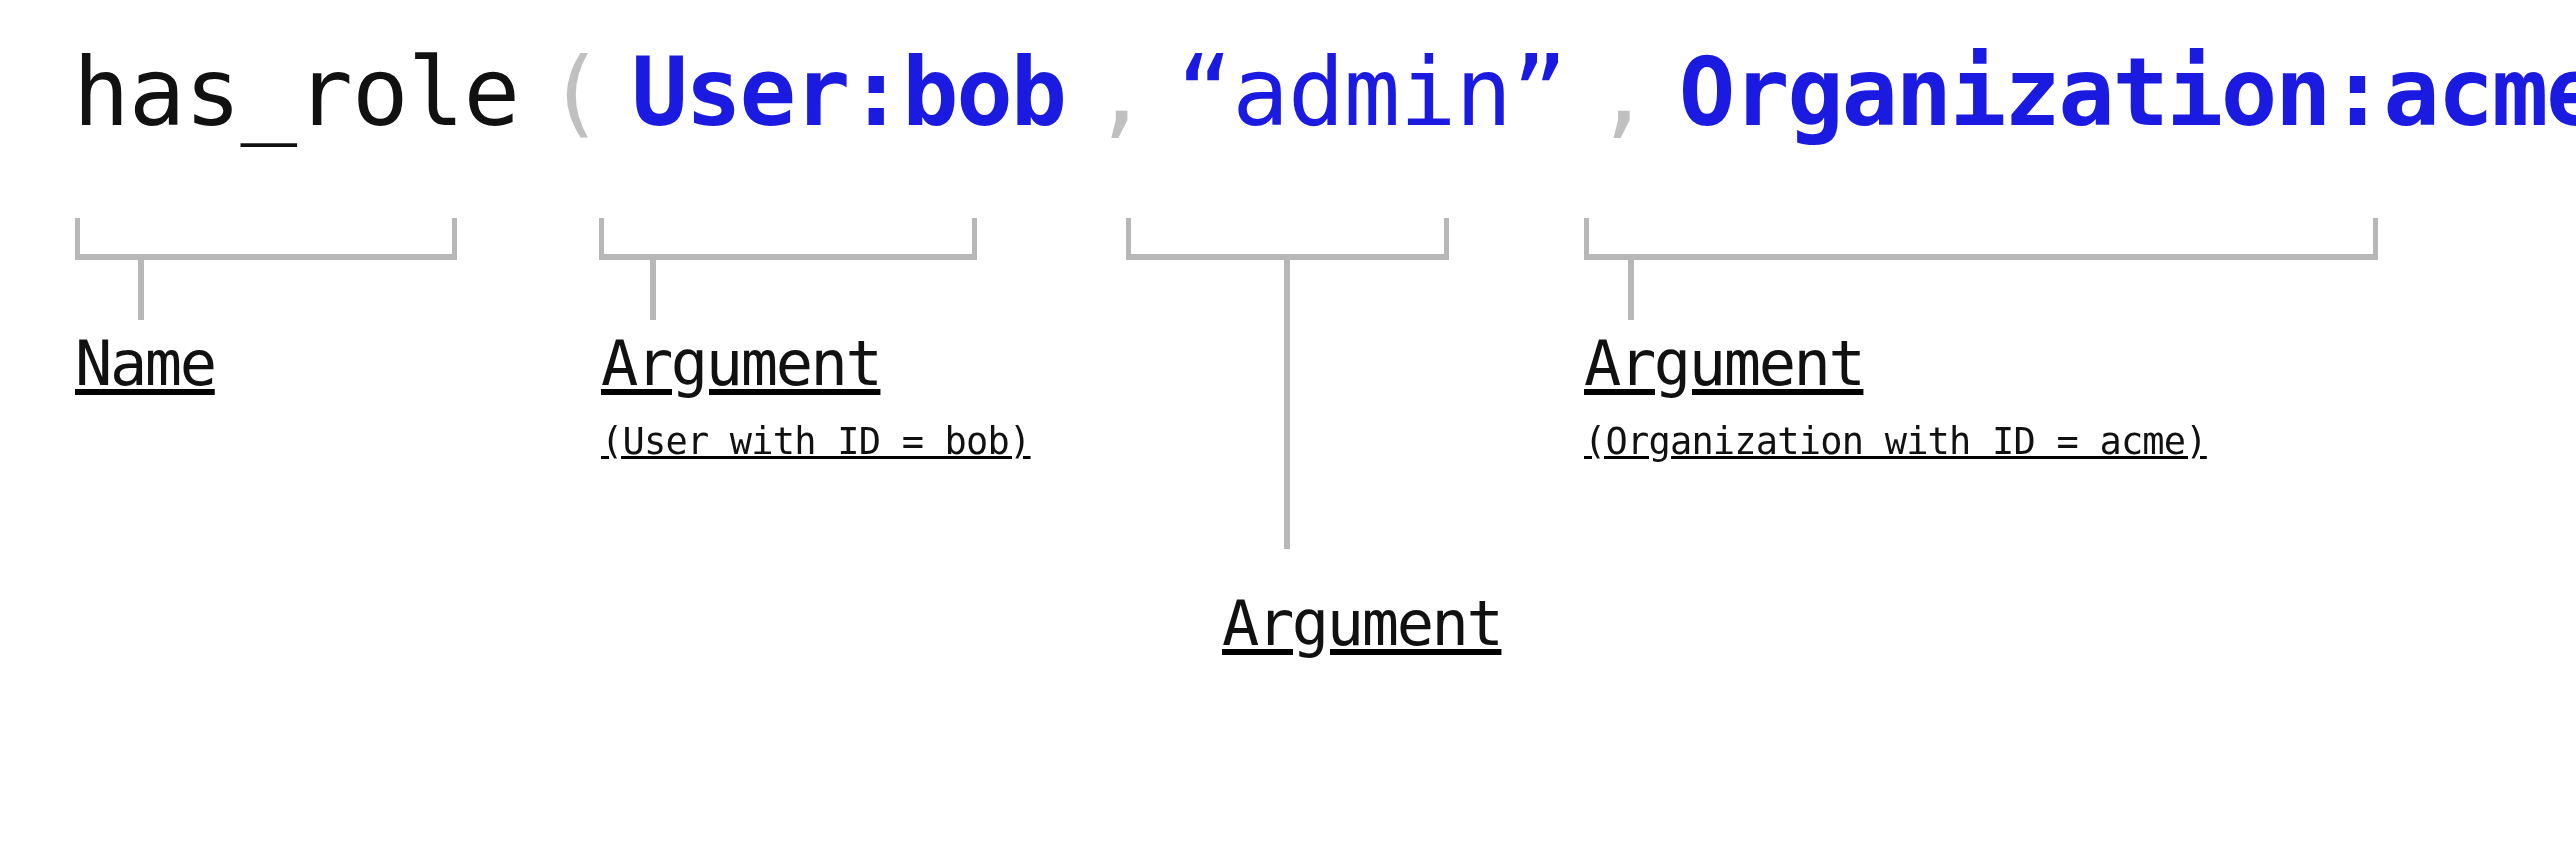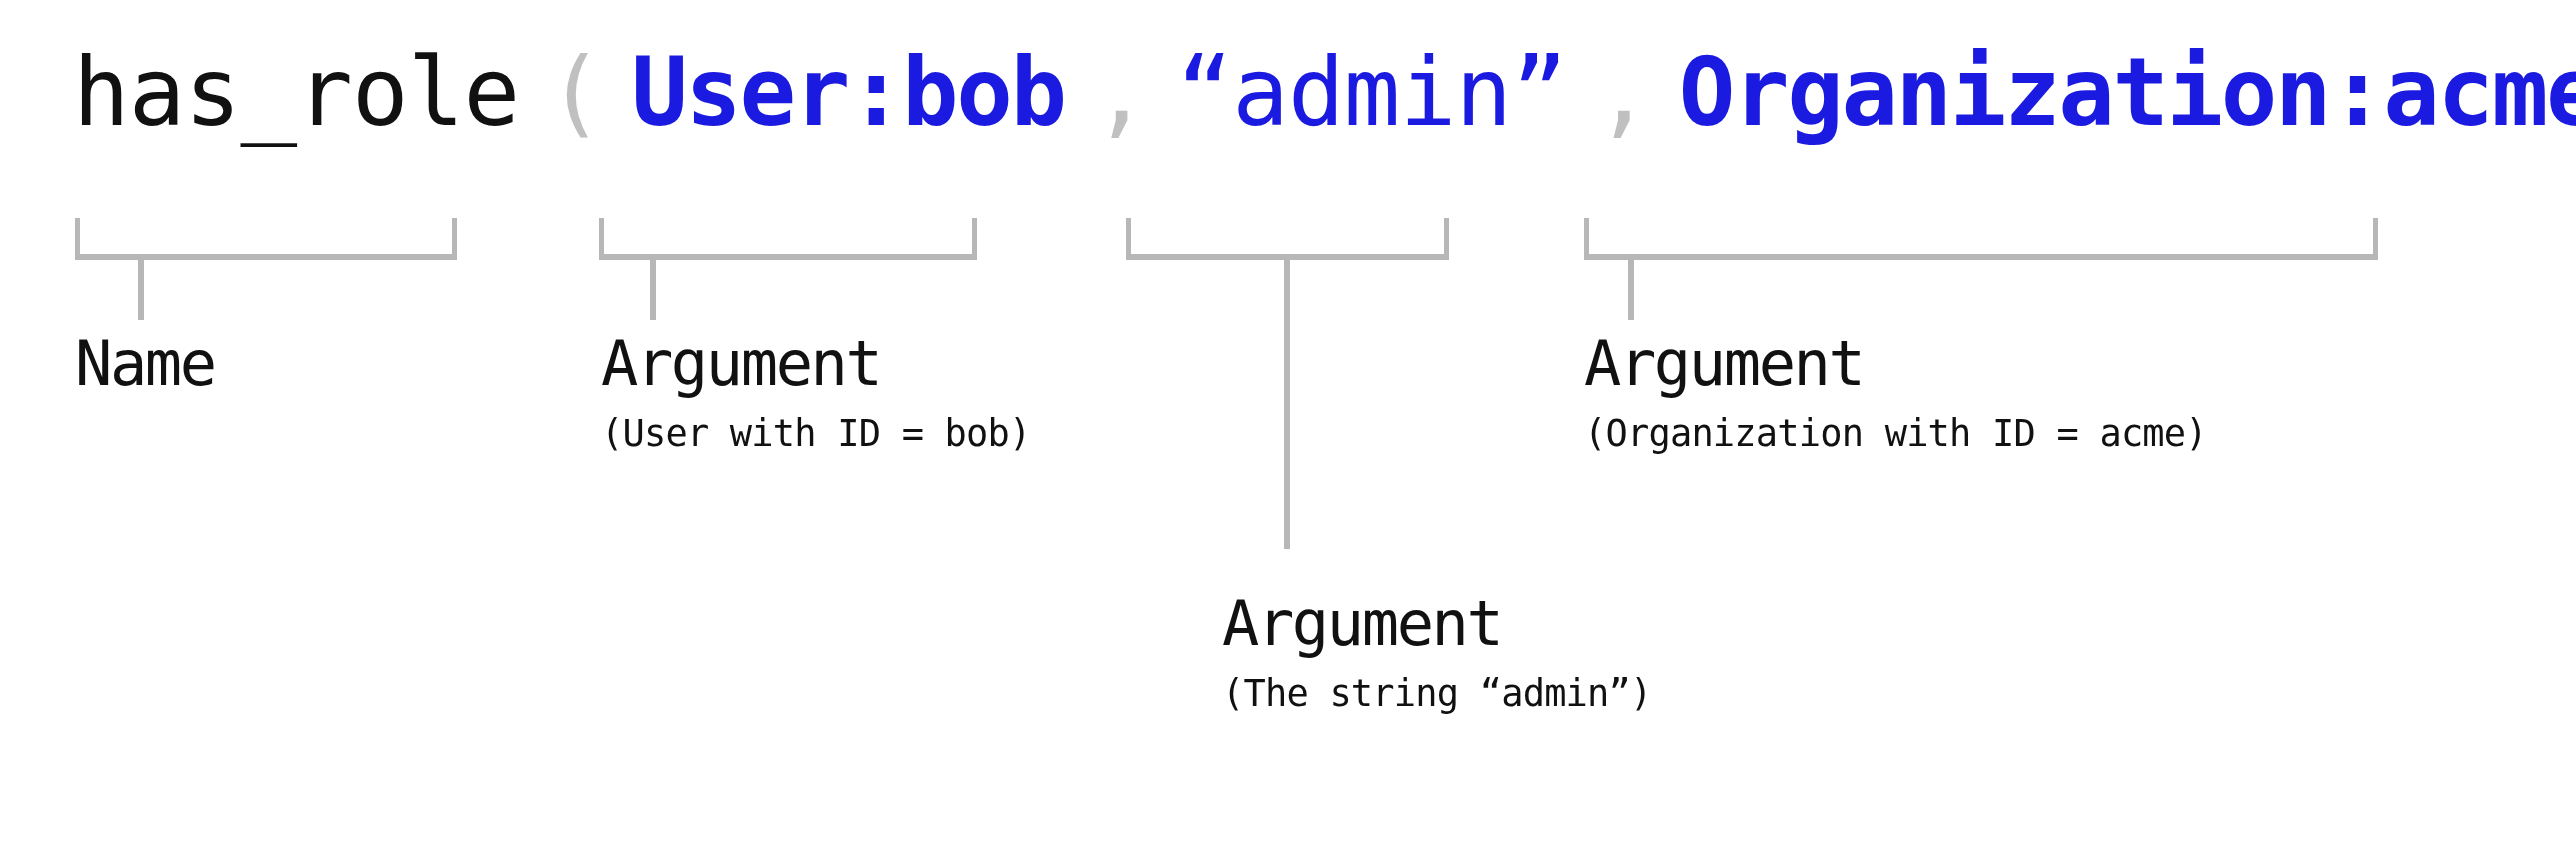--- a/index.html
+++ b/index.html
@@ -61,37 +61,38 @@
   }
   .droplinespan {
     position: absolute;
     width: 5.7px;
     background: #b7b7b7;
   }
 
   
   .label-group {
     position: absolute;
+    text-decoration: underline;
   }
   .label-main {
     font-family: "DejaVu Sans Mono", monospace;
     font-size: 62px;
     color: #111111;
     white-space: nowrap;
     letter-spacing: -2.4px;
     line-height: 1.0;
   }
   .label-sub {
     font-family: "DejaVu Sans Mono", monospace;
     font-size: 37px;
     color: #111111;
     white-space: nowrap;
     letter-spacing: -0.8px;
     line-height: 1.0;
-    margin-top: 20px;
+    margin-top: 28px;
   }
 </style>
 </head>
 <body>
 
 <div id="stage">
 
   <div class="code-line">
     <span class="tok-name">has_role</span><span class="sp-m"></span><span class="tok-paren">(</span><span class="sp-m"></span><span class="tok-term">User:bob</span><span class="sp-m"></span><span class="tok-comma">,</span><span class="sp-m"></span><span class="tok-string">“admin”</span><span class="sp-m"></span><span class="tok-comma">,</span><span class="sp-m"></span><span class="tok-term">Organization:acme</span><span class="sp-m"></span>
   </div>
@@ -112,21 +113,20 @@
     <div class="label-main">Name</div>
   </div>
 
   <div class="label-group" style="left:601px; top:333px;">
     <div class="label-main">Argument</div>
     <div class="label-sub">(User with ID = bob)</div>
   </div>
 
   <div class="label-group" style="left:1222px; top:593px;">
     <div class="label-main">Argument</div>
-    <div class="label-sub">(The string “admin”)</div>
   </div>
 
   <div class="label-group" style="left:1584px; top:333px;">
     <div class="label-main">Argument</div>
     <div class="label-sub">(Organization with ID = acme)</div>
   </div>
 
 </div>
 
 

